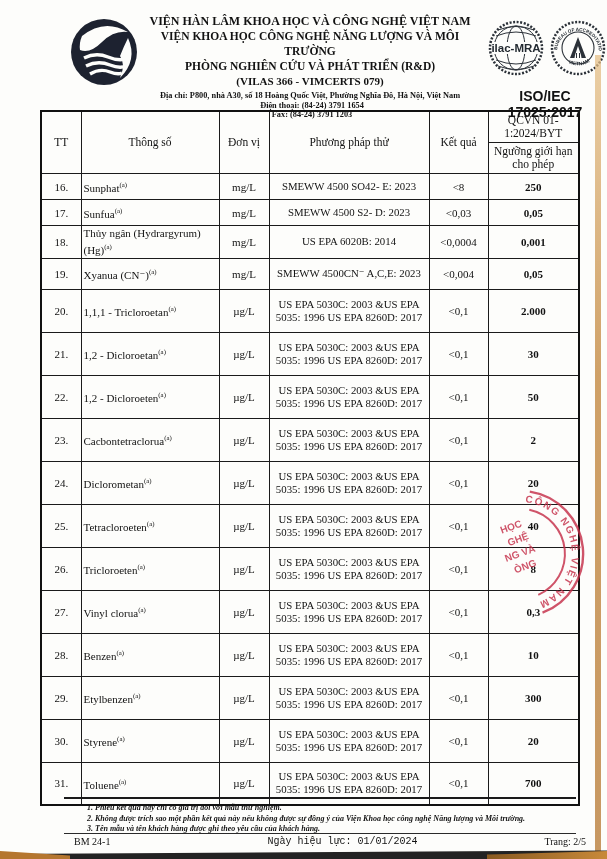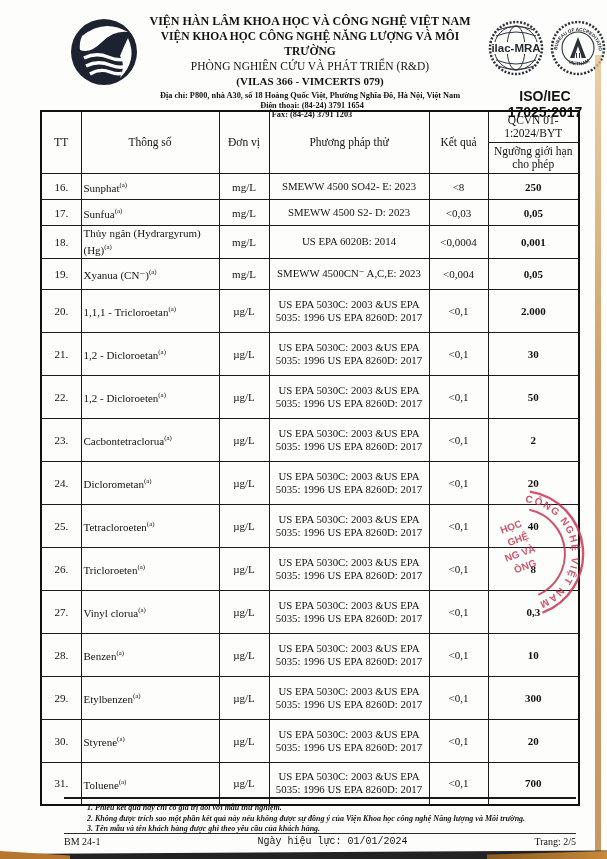--- a/index.html
+++ b/index.html
@@ -5,21 +5,21 @@
   html,body{margin:0;padding:0;}
   body{background:#ffffff;font-family:"Liberation Serif","DejaVu Serif",serif;color:#121212;}
   .page{position:relative;width:607px;height:859px;background:#fdfdfb;overflow:hidden;}
 
   
   .letterhead{position:absolute;top:12px;left:0;width:607px;height:95px;margin-left:8px;}
   .logo-left{position:absolute;left:60px;top:4px;width:72px;height:72px;}
   .head-center{position:absolute;left:138px;top:2px;width:328px;text-align:center;}
   .org1{font-size:12px;font-weight:bold;line-height:15px;}
   .org2{font-size:11.5px;font-weight:bold;line-height:15px;}
-  .org3{font-size:11.5px;font-weight:normal;line-height:15px;}
+  .org3{font-size:11.5px;font-weight:bold;line-height:15px;}
   .org4{font-size:11px;font-weight:bold;line-height:14px;}
   .addr{font-size:8.3px;line-height:11px;margin-top:2px;font-weight:600;}
   .phonefax{display:flex;justify-content:space-between;font-size:8.3px;font-weight:600;padding:0 14px 0 18px;flex-direction:column;}
   .logos-right{position:absolute;left:478px;top:6px;width:122px;height:60px;}
   .iso{position:absolute;left:478px;top:76px;width:118px;text-align:center;font-size:14px;font-weight:bold;font-family:"Liberation Sans","DejaVu Sans",sans-serif;}
 
   
   table.results{position:absolute;left:40px;top:110px;width:538px;border-collapse:collapse;table-layout:fixed;}
   table.results th, table.results td{border:1px solid #1b1b1b;padding:1px 2px;overflow:hidden;}
   table.results{border:2px solid #111;}
@@ -38,21 +38,21 @@
   tbody tr:nth-child(2){height:26px;}
   tbody tr:nth-child(3){height:28px;}
   tbody tr:nth-child(4){height:31px;}
   sup{font-size:0.62em;}
 
   
   .notes{position:absolute;left:64px;top:797px;width:512px;border-top:2.5px solid #1a1a1a;padding-top:4px;}
   .notes div{font-size:8px;font-style:italic;font-weight:600;line-height:10.5px;margin-left:23px;}
   .notes{border-bottom:0;}
   .notes-rule{position:absolute;left:64px;top:833px;width:512px;border-top:1.3px solid #2a2a2a;}
-  .docfooter{position:absolute;left:64px;top:836px;width:512px;display:flex;justify-content:space-between;font-size:10px;}
+  .docfooter{position:absolute;left:74px;top:836px;width:512px;display:flex;justify-content:space-between;font-size:10px;}
   .docfooter .mid{margin-left:30px;font-family:Liberation Mono, monospace;}
 
   
   .stamp{position:absolute;left:468px;top:484px;width:120px;height:140px;opacity:.82;transform:rotate(-6deg);pointer-events:none;}
 
   
   .edge-right{position:absolute;left:595px;top:55px;width:6px;height:800px;background:linear-gradient(#e5c089,#c08236 40%,#b5762f);opacity:.75;}
   .scan-bottom{position:absolute;left:0;bottom:0;width:607px;height:9px;background:#232323;clip-path:polygon(0 45%,100% 5%,100% 100%,0 100%);}
   .scan-corner-l{position:absolute;left:0;bottom:0;width:70px;height:8px;background:#b5762f;clip-path:polygon(0 0,100% 55%,100% 100%,0 100%);}
   .scan-corner-r{position:absolute;right:0;bottom:0;width:120px;height:8px;background:linear-gradient(90deg,#8a5a20,#c8893a);clip-path:polygon(0 45%,100% 0,100% 100%,0 100%);}

